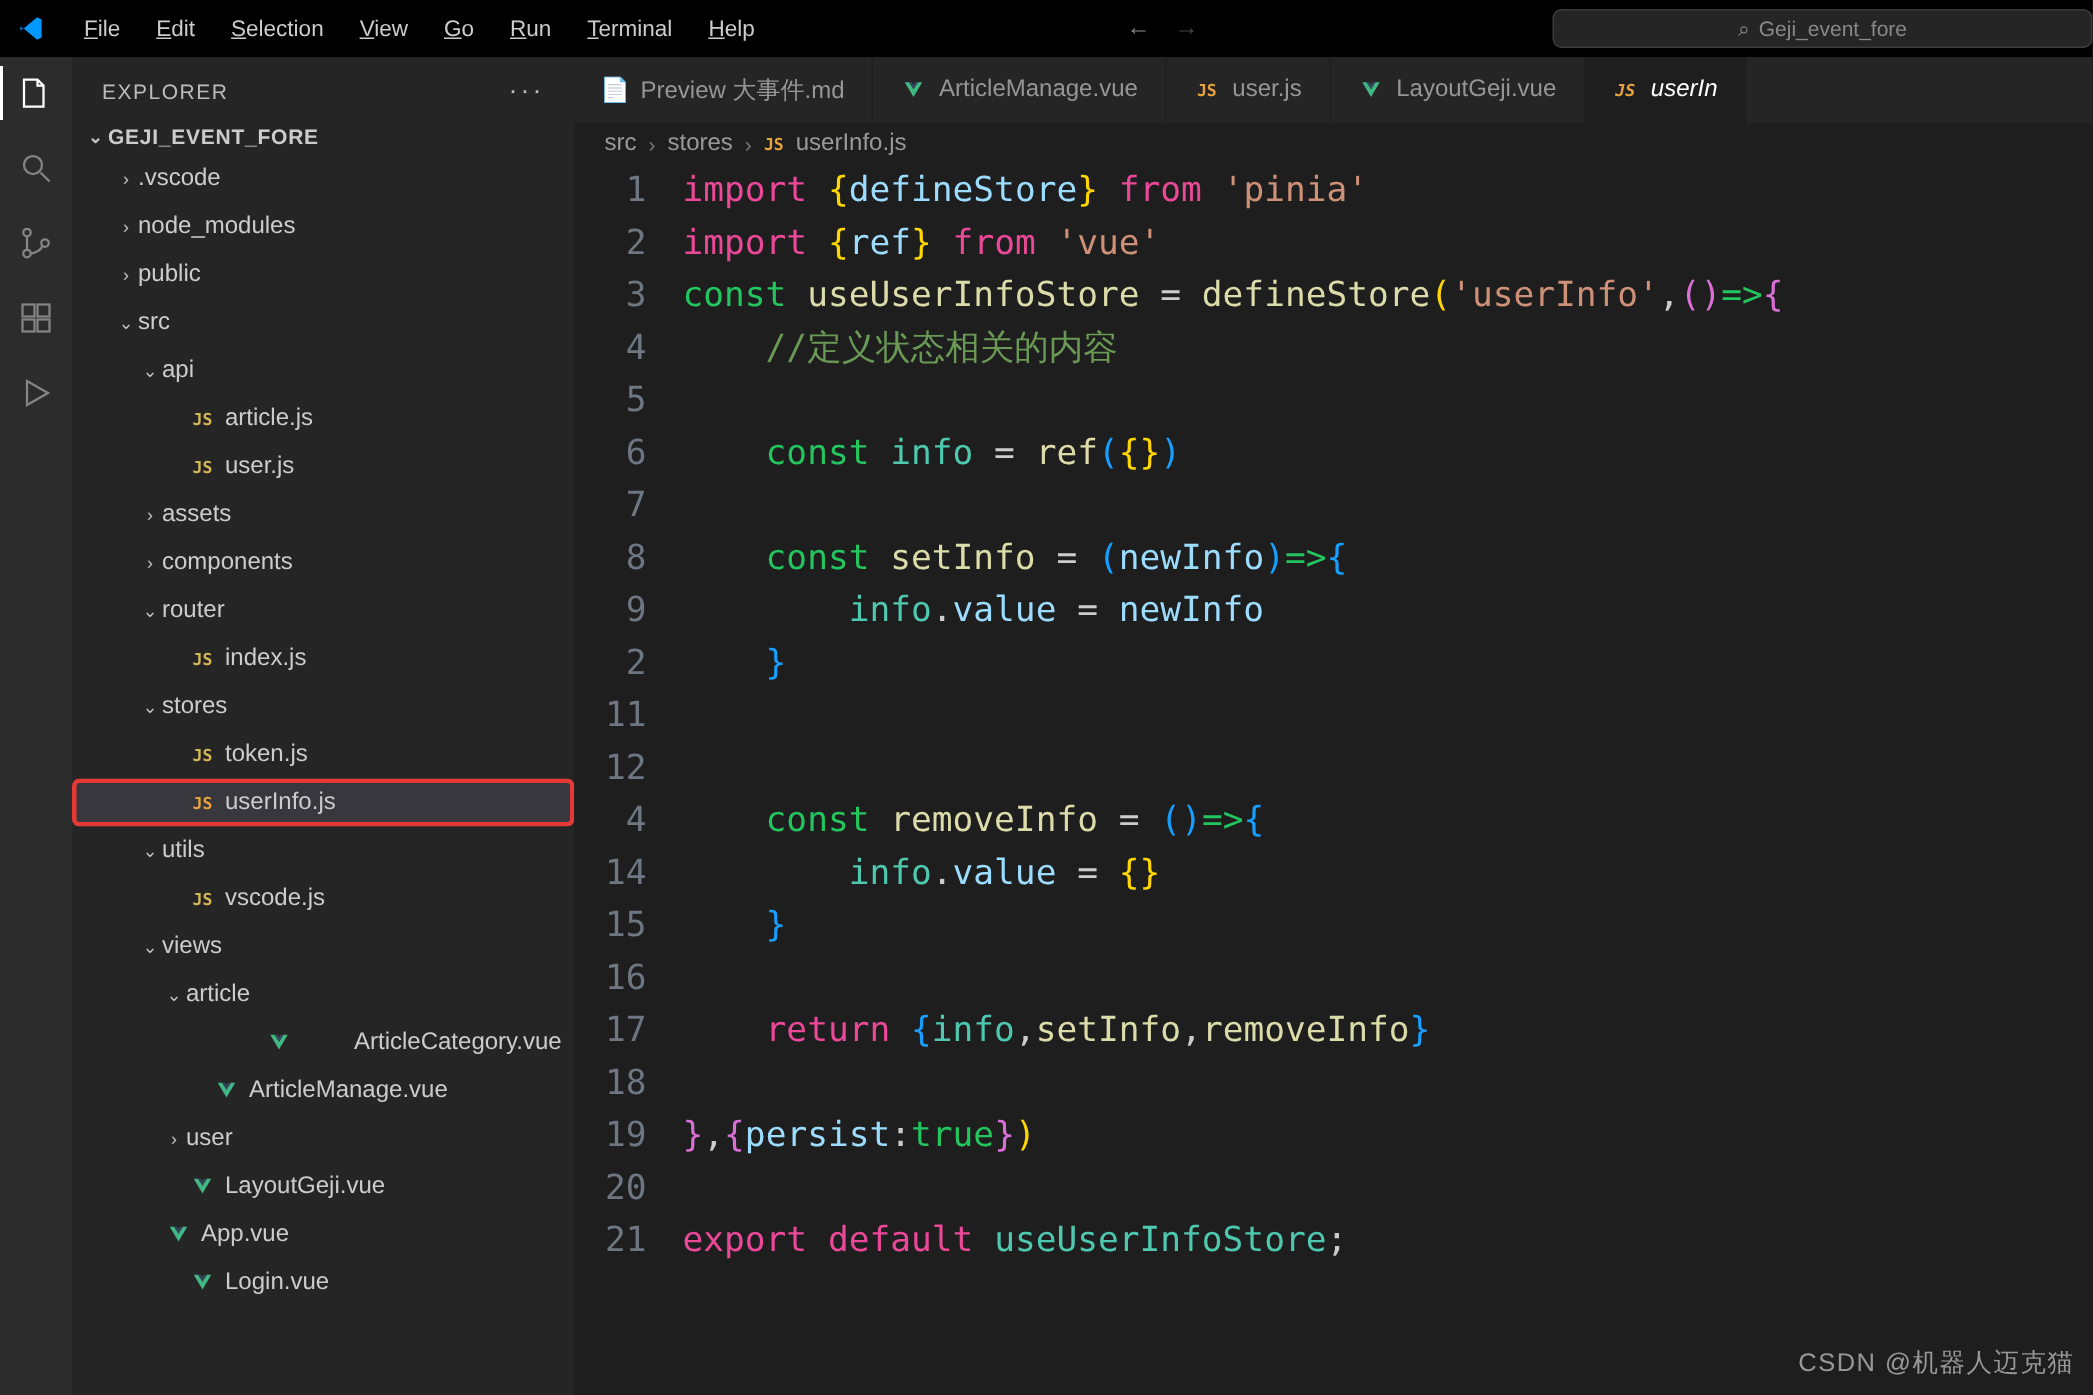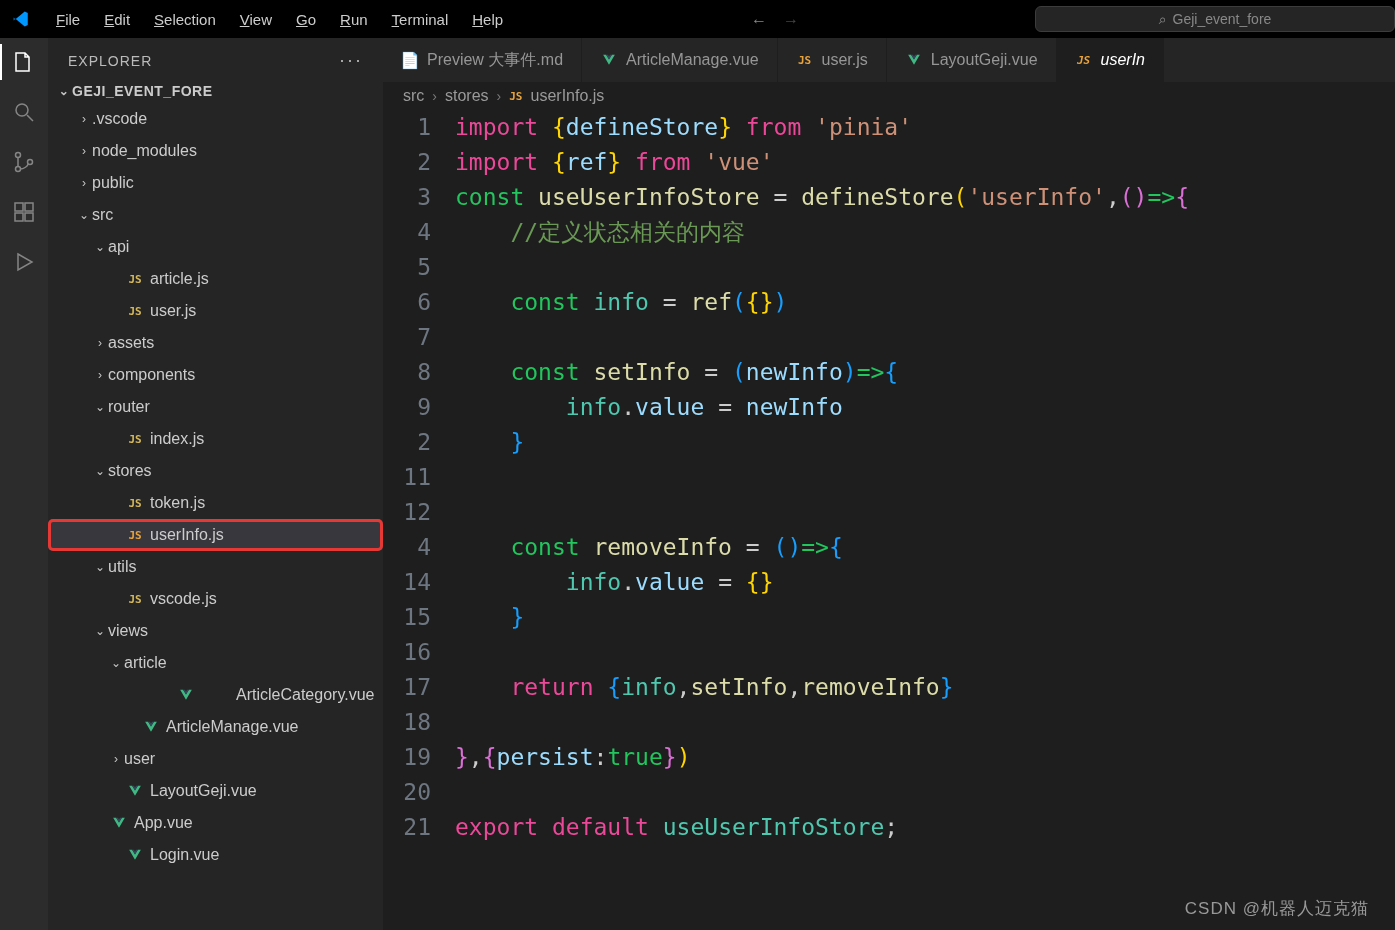--- a/index.html
+++ b/index.html
@@ -44,21 +44,21 @@
   .k-purple { color:#ec4899; }
   .k-blue { color:#22c55e; }
   .k-lblue { color:#9cdcfe; }
   .k-cyan { color:#4ec9b0; }
   .k-yellow { color:#dcdcaa; }
   .k-orange { color:#ce9178; }
   .k-green { color:#6a9955; }
   .k-brace-y { color:#ffd602; }
   .k-brace-p { color:#da70d6; }
   .k-brace-b { color:#179fff; }
-  .watermark { position:fixed; bottom:10px; right:26px; color:#aeaeae; font-size:17px; letter-spacing:1px; opacity:.85; pointer-events:none; }
+  .watermark { position:fixed; bottom:10px; right:12px; color:#aeaeae; font-size:17px; letter-spacing:1px; opacity:.85; pointer-events:none; }
 </style>
 </head>
 <body>
 
 <div class="titlebar">
   <span class="vscode-logo">
       <svg viewBox="0 0 24 24">
         <path d="M17 2l-12 10 12 10 4-2v-16z" fill="#0098ff"></path>
         <path d="M5 12l-3-2v4z" fill="#0065a9"></path>
       </svg>

